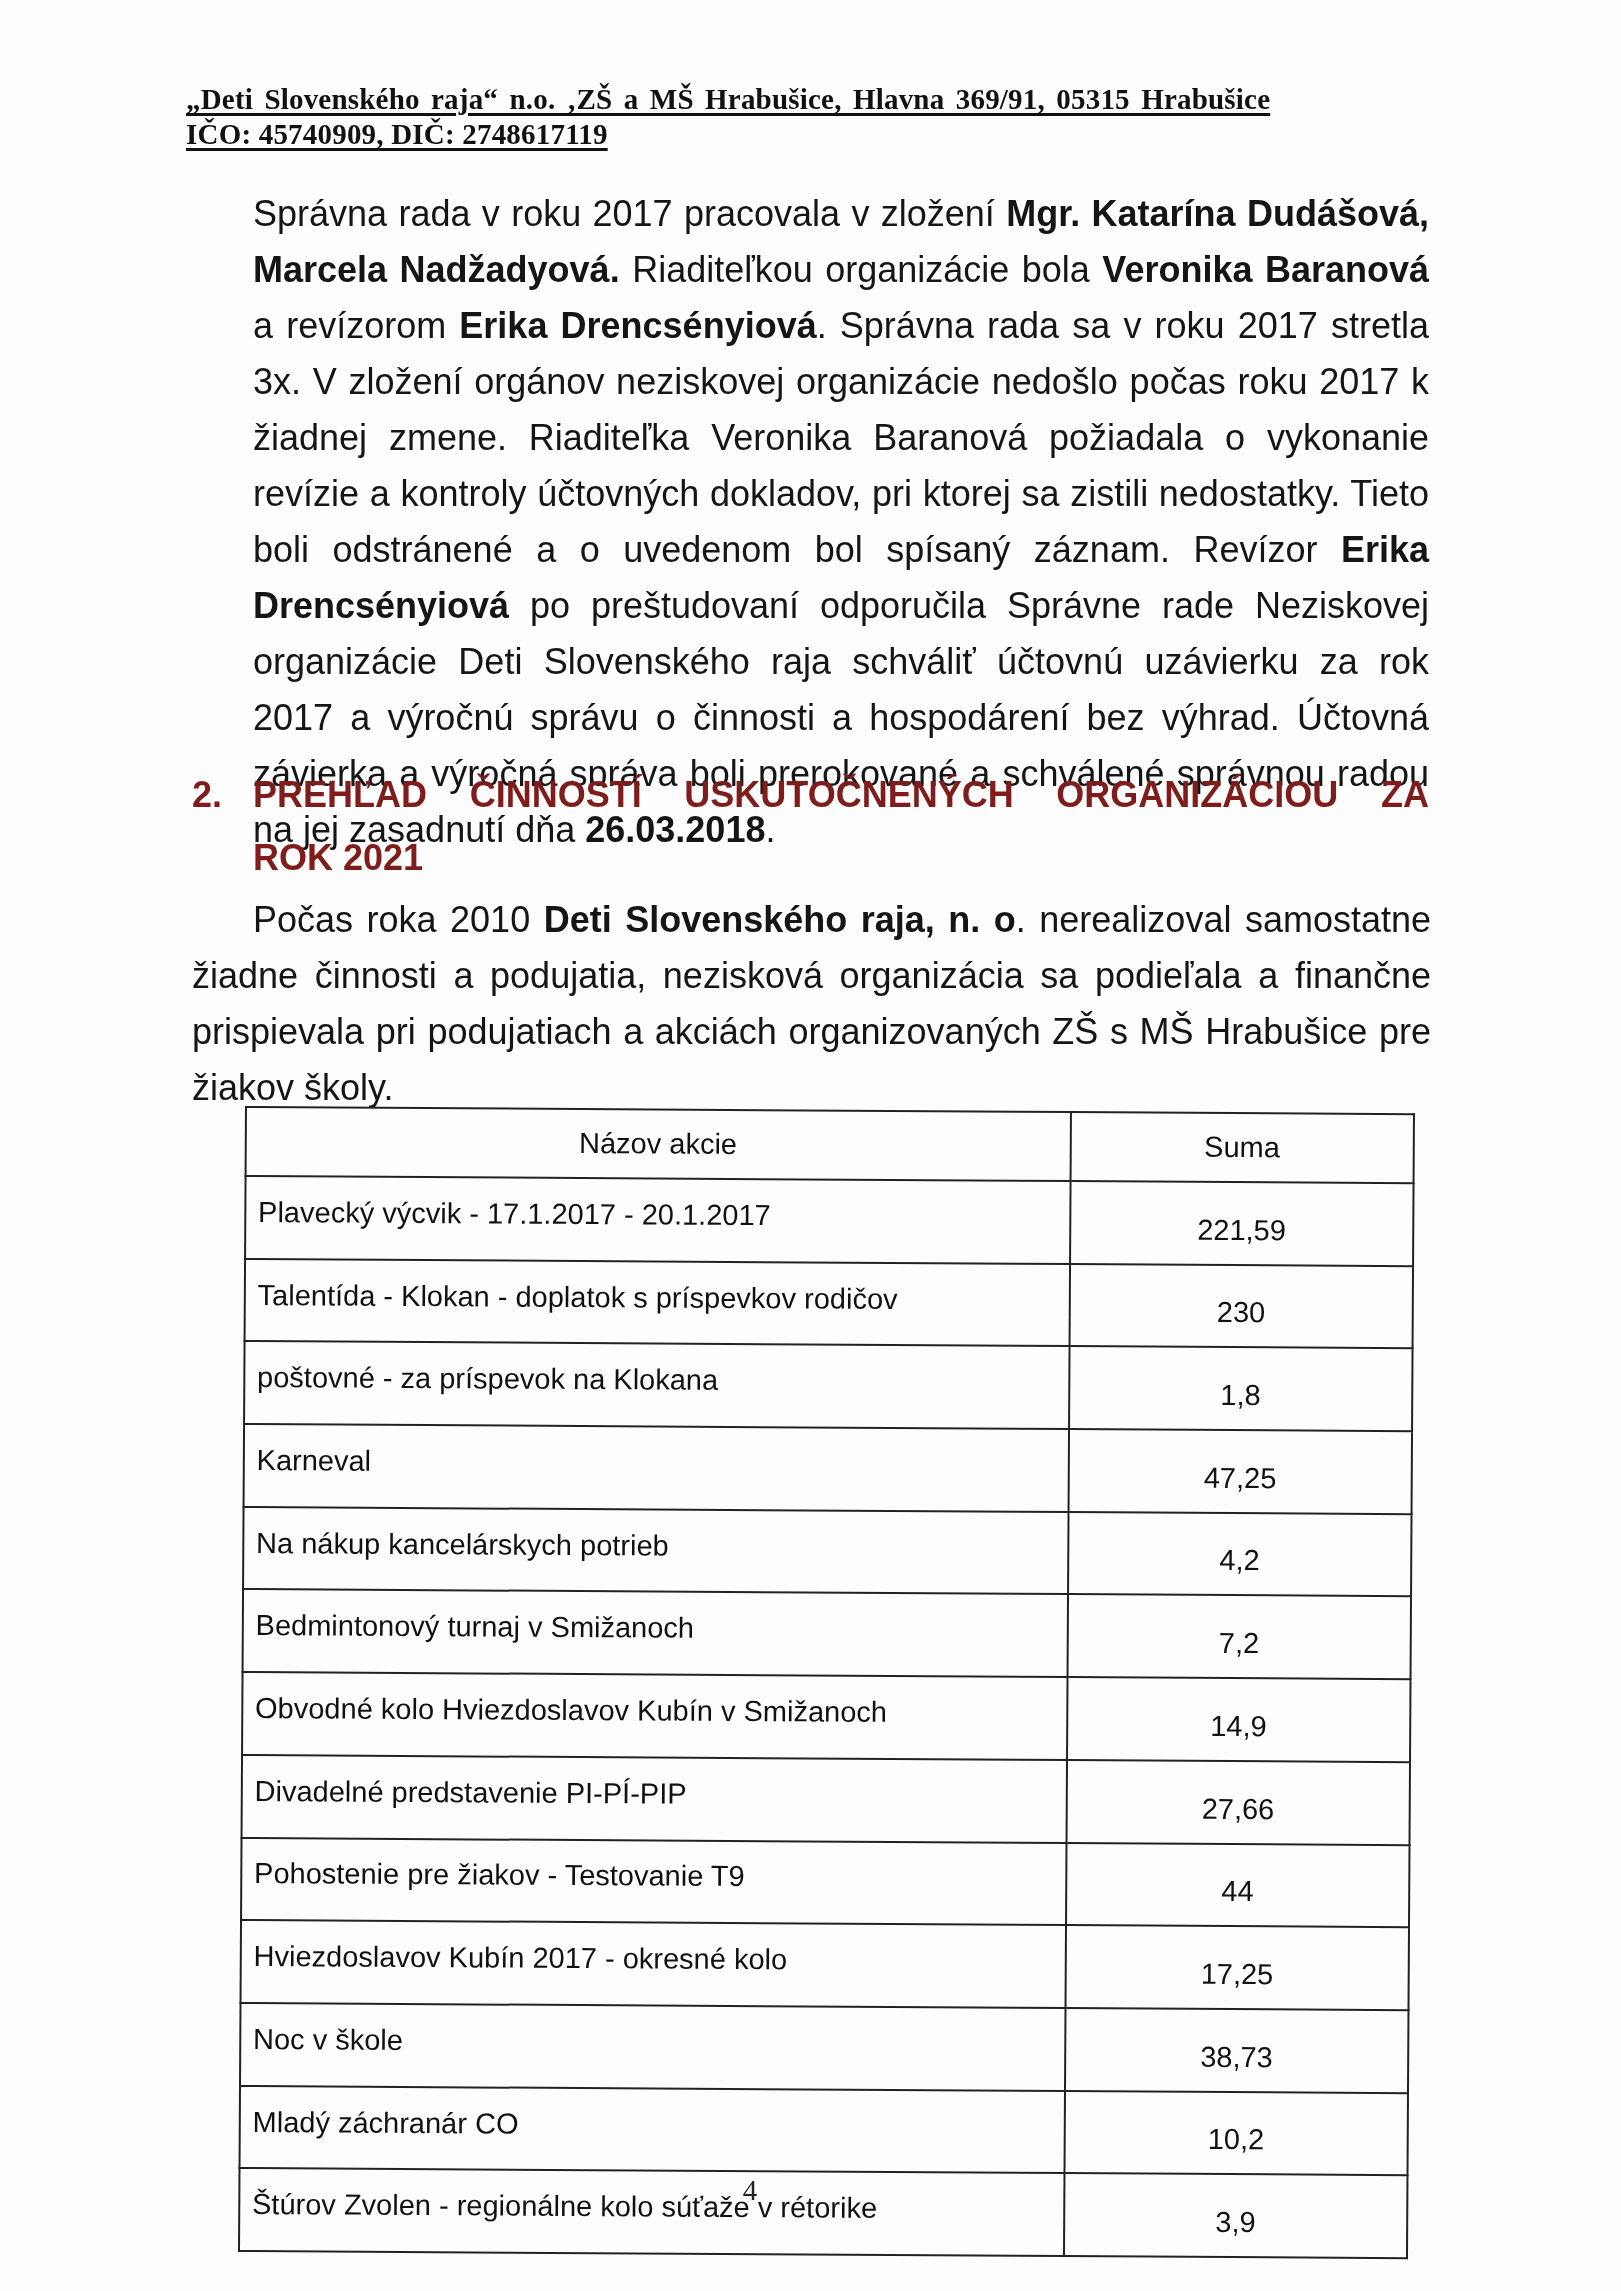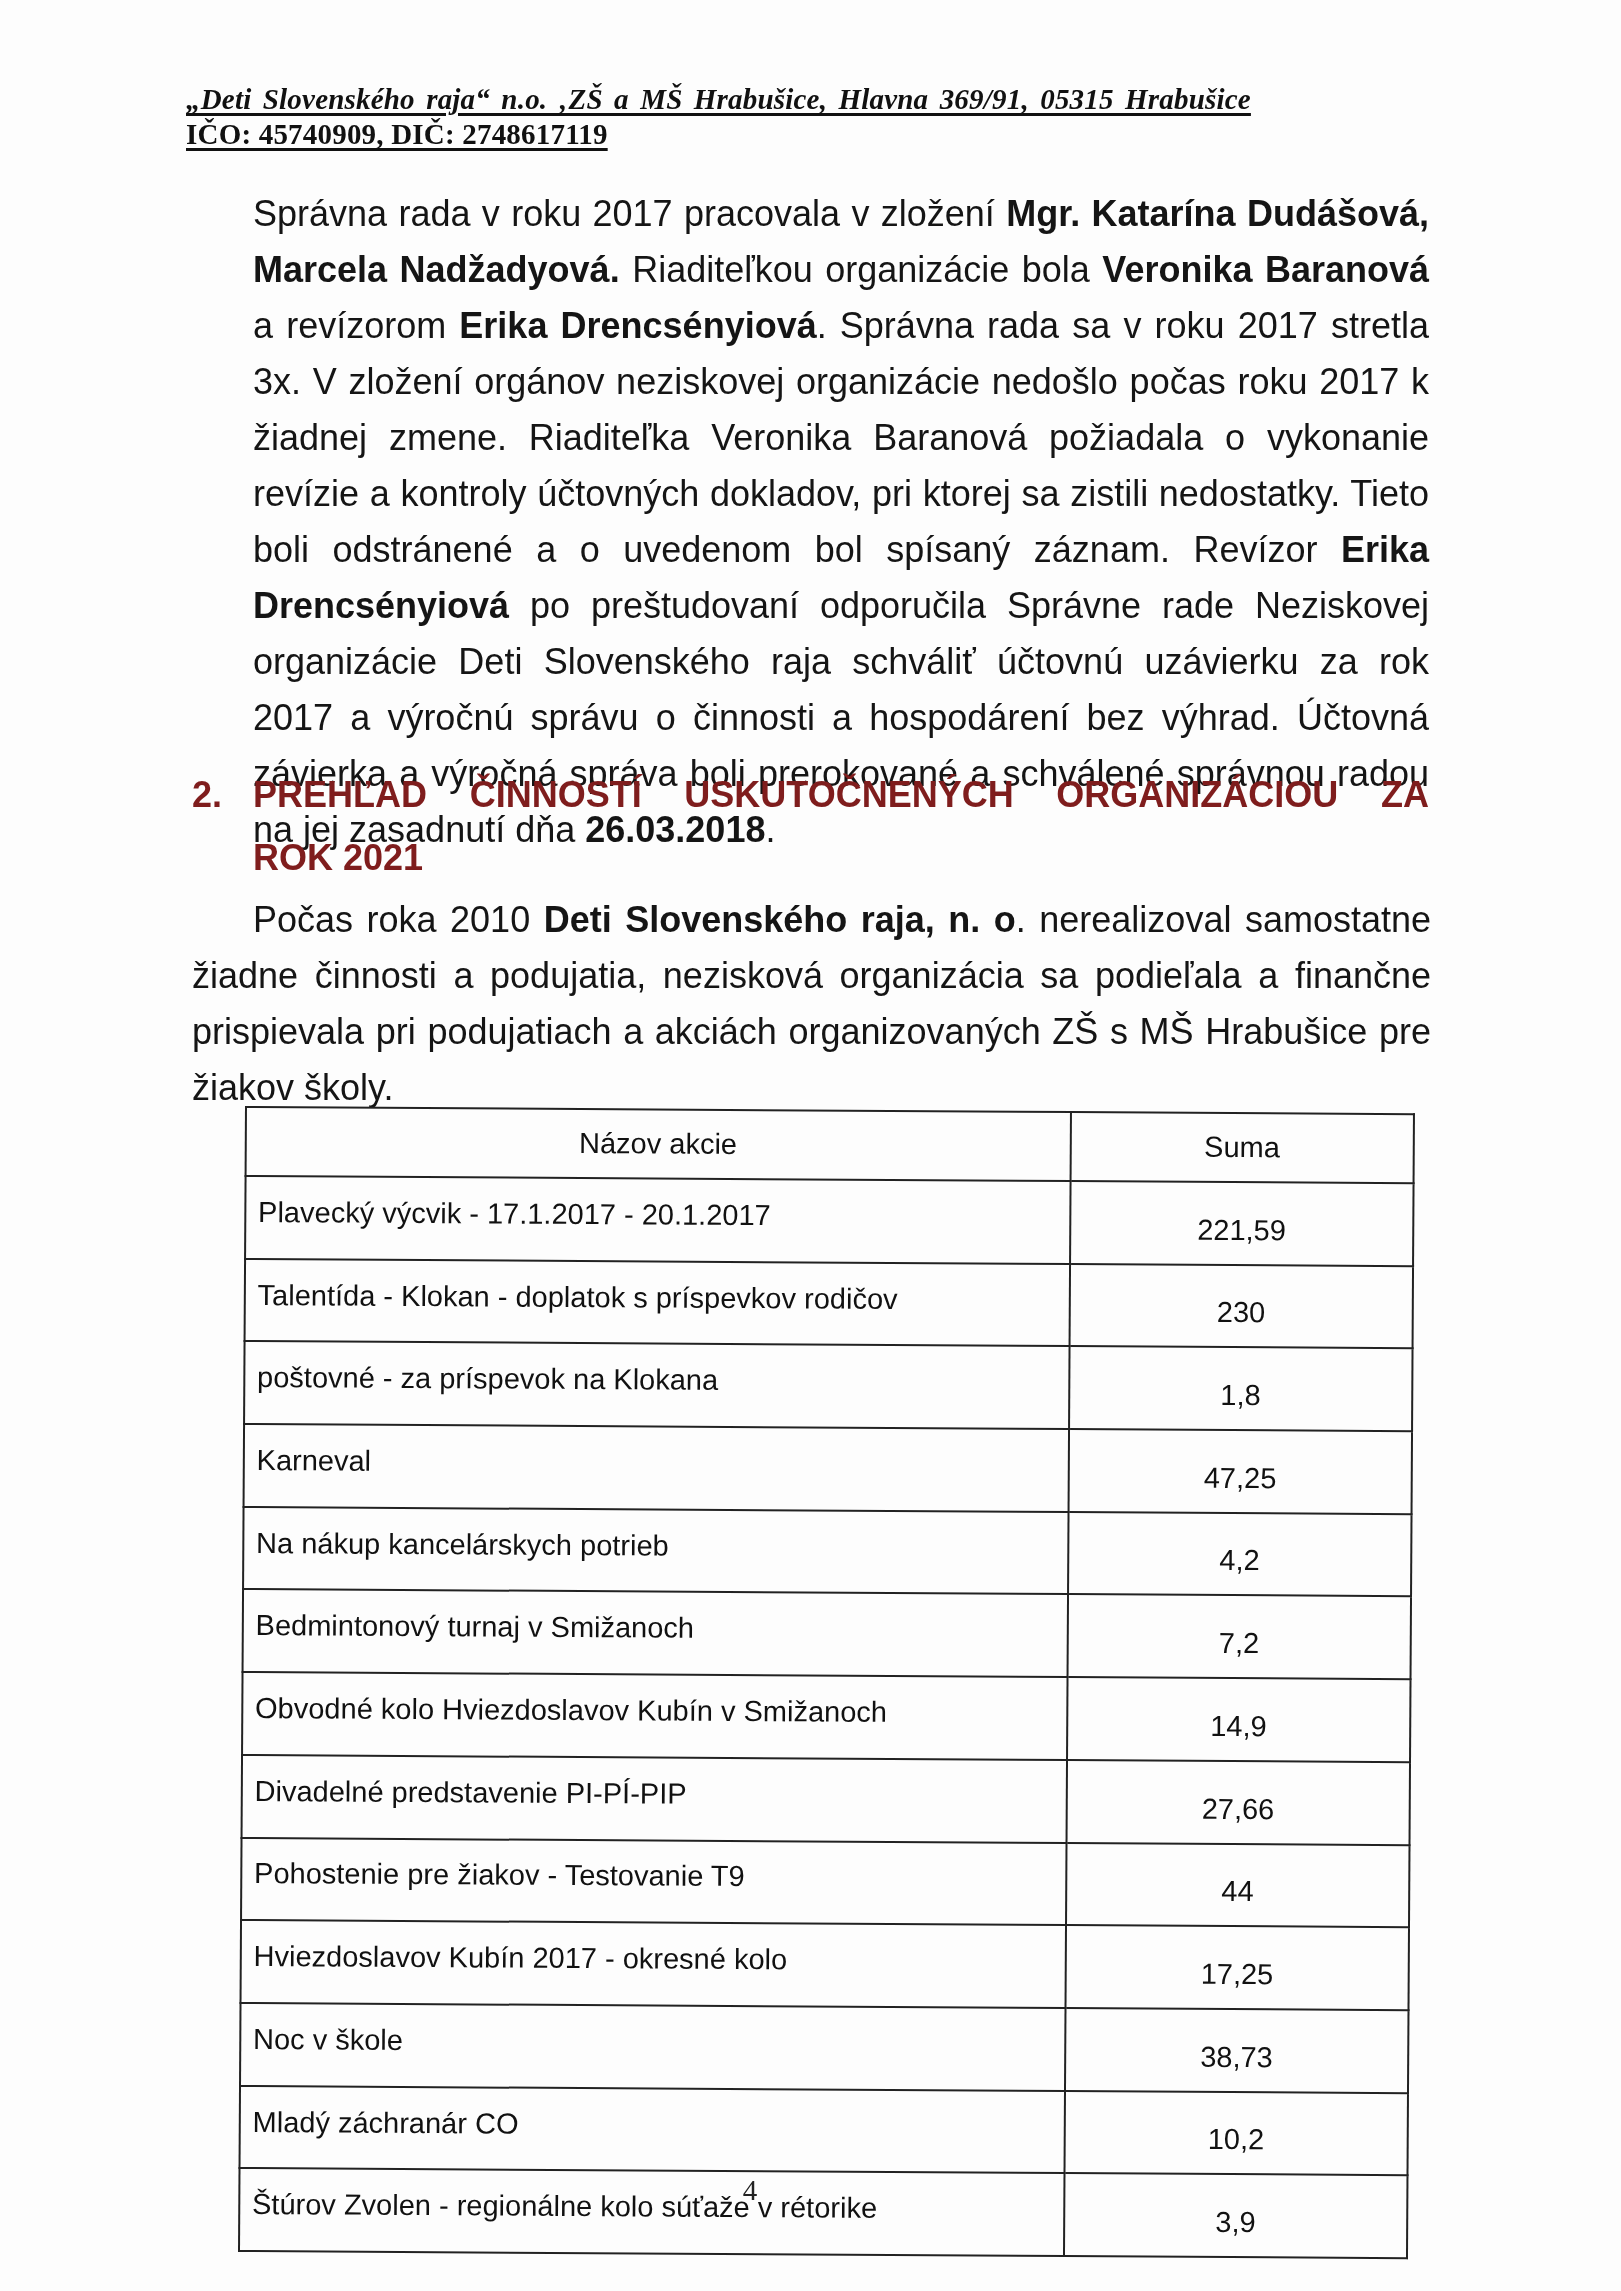--- a/index.html
+++ b/index.html
@@ -33,21 +33,21 @@
       color: #111;
     }
     .header .line {
       display: inline-block;
       text-decoration: underline;
       text-decoration-thickness: 2.9px;
       text-underline-offset: 3.9px;
       white-space: nowrap;
       letter-spacing: 0.2px;
     }
-    .header .line1 { width: 1176px; word-spacing: 3.9px; font-style: italic; }
+    .header .line1 { width: 1176px; word-spacing: 3.9px; }
     .body-text {
       position: absolute;
       left: 253px;
       width: 1176px;
       font-size: 36px;
       line-height: 56px;
       text-align: justify;
       color: #151515;
     }
     .body-text b { font-weight: bold; }

